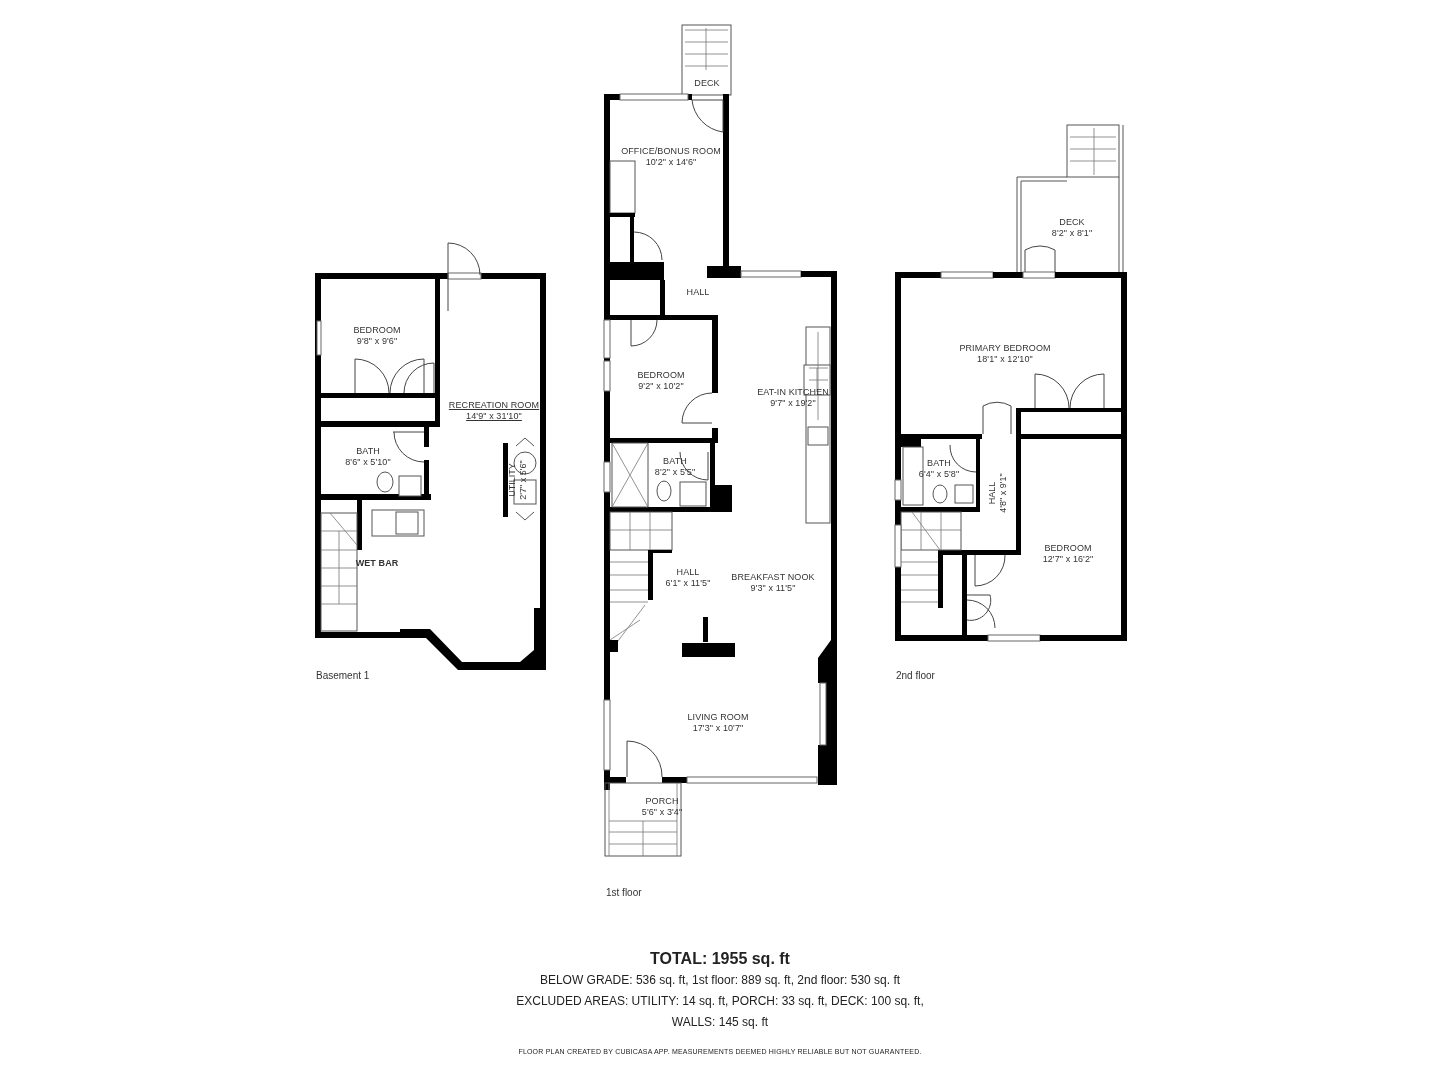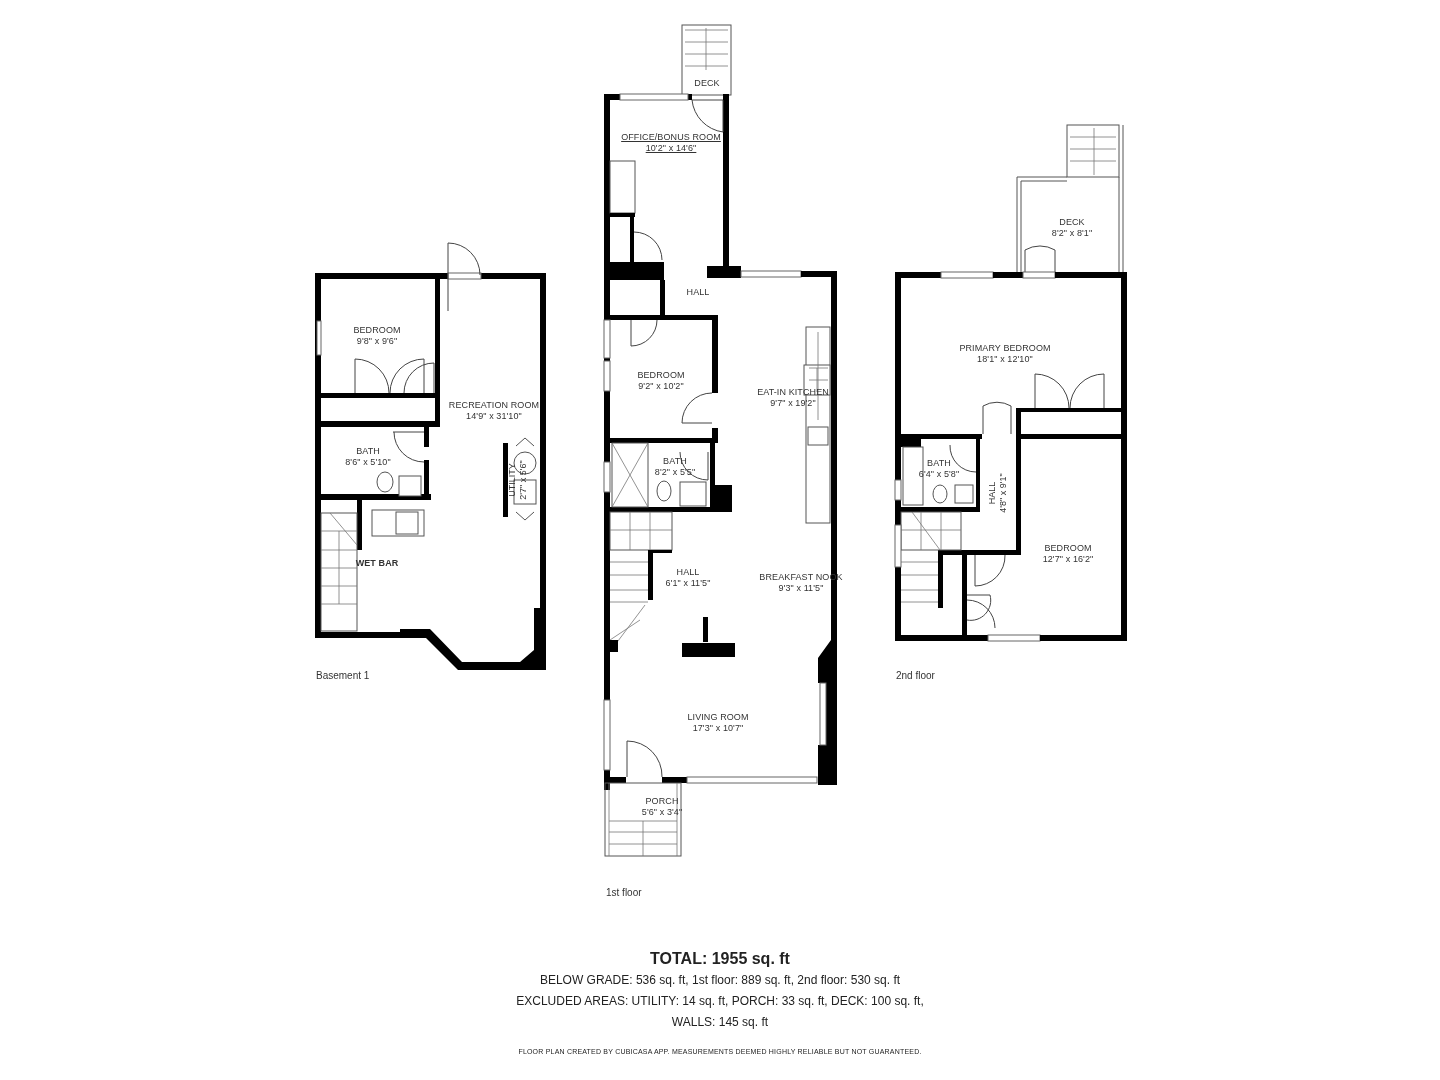--- a/index.html
+++ b/index.html
@@ -183,41 +183,41 @@
     <path class="door" d="M975,555 L975,586 A30,30 0 0 0 1005,555"></path>
     <path class="door" d="M967,595 L990,595 A20,20 0 0 1 967,620"></path>
     <path class="door" d="M967,600 A28,28 0 0 1 995,628"></path>
   </g>
 </svg>
 
 <div class="lbl" style="left:377px; top:325px;">
   <div>BEDROOM</div>
   <div>9'8" x 9'6"</div>
 </div>
-<div class="lbl" style="left:494px; top:400px;">
+<div class="lbl" style="left:494px; top:400px;text-decoration:underline;">
   <div>RECREATION ROOM</div>
   <div>14'9" x 31'10"</div>
 </div>
 <div class="lbl" style="left:368px; top:446px;">
   <div>BATH</div>
   <div>8'6" x 5'10"</div>
 </div>
 <div class="vlbl" style="left:518px; top:480px;">
   <div>UTILITY</div>
   <div>2'7" x 5'6"</div>
 </div>
 <div class="lbl" style="left:377px; top:558px;font-weight:bold;">
   <div>WET BAR</div>
 </div>
 <div class="floor-lbl" style="left:316px; top:670px;">Basement 1</div>
 
 <div class="lbl" style="left:707px; top:78px;">
   <div>DECK</div>
 </div>
-<div class="lbl" style="left:671px; top:132px;text-decoration:underline;">
+<div class="lbl" style="left:671px; top:146px;">
   <div>OFFICE/BONUS ROOM</div>
   <div>10'2" x 14'6"</div>
 </div>
 <div class="lbl" style="left:698px; top:287px;">
   <div>HALL</div>
 </div>
 <div class="lbl" style="left:661px; top:370px;">
   <div>BEDROOM</div>
   <div>9'2" x 10'2"</div>
 </div>
@@ -226,21 +226,21 @@
   <div>9'7" x 19'2"</div>
 </div>
 <div class="lbl" style="left:675px; top:456px;">
   <div>BATH</div>
   <div>8'2" x 5'5"</div>
 </div>
 <div class="lbl" style="left:688px; top:567px;">
   <div>HALL</div>
   <div>6'1" x 11'5"</div>
 </div>
-<div class="lbl" style="left:773px; top:572px;margin-left:28px;">
+<div class="lbl" style="left:773px; top:572px;">
   <div>BREAKFAST NOOK</div>
   <div>9'3" x 11'5"</div>
 </div>
 <div class="lbl" style="left:718px; top:712px;">
   <div>LIVING ROOM</div>
   <div>17'3" x 10'7"</div>
 </div>
 <div class="lbl" style="left:662px; top:796px;">
   <div>PORCH</div>
   <div>5'6" x 3'4"</div>

